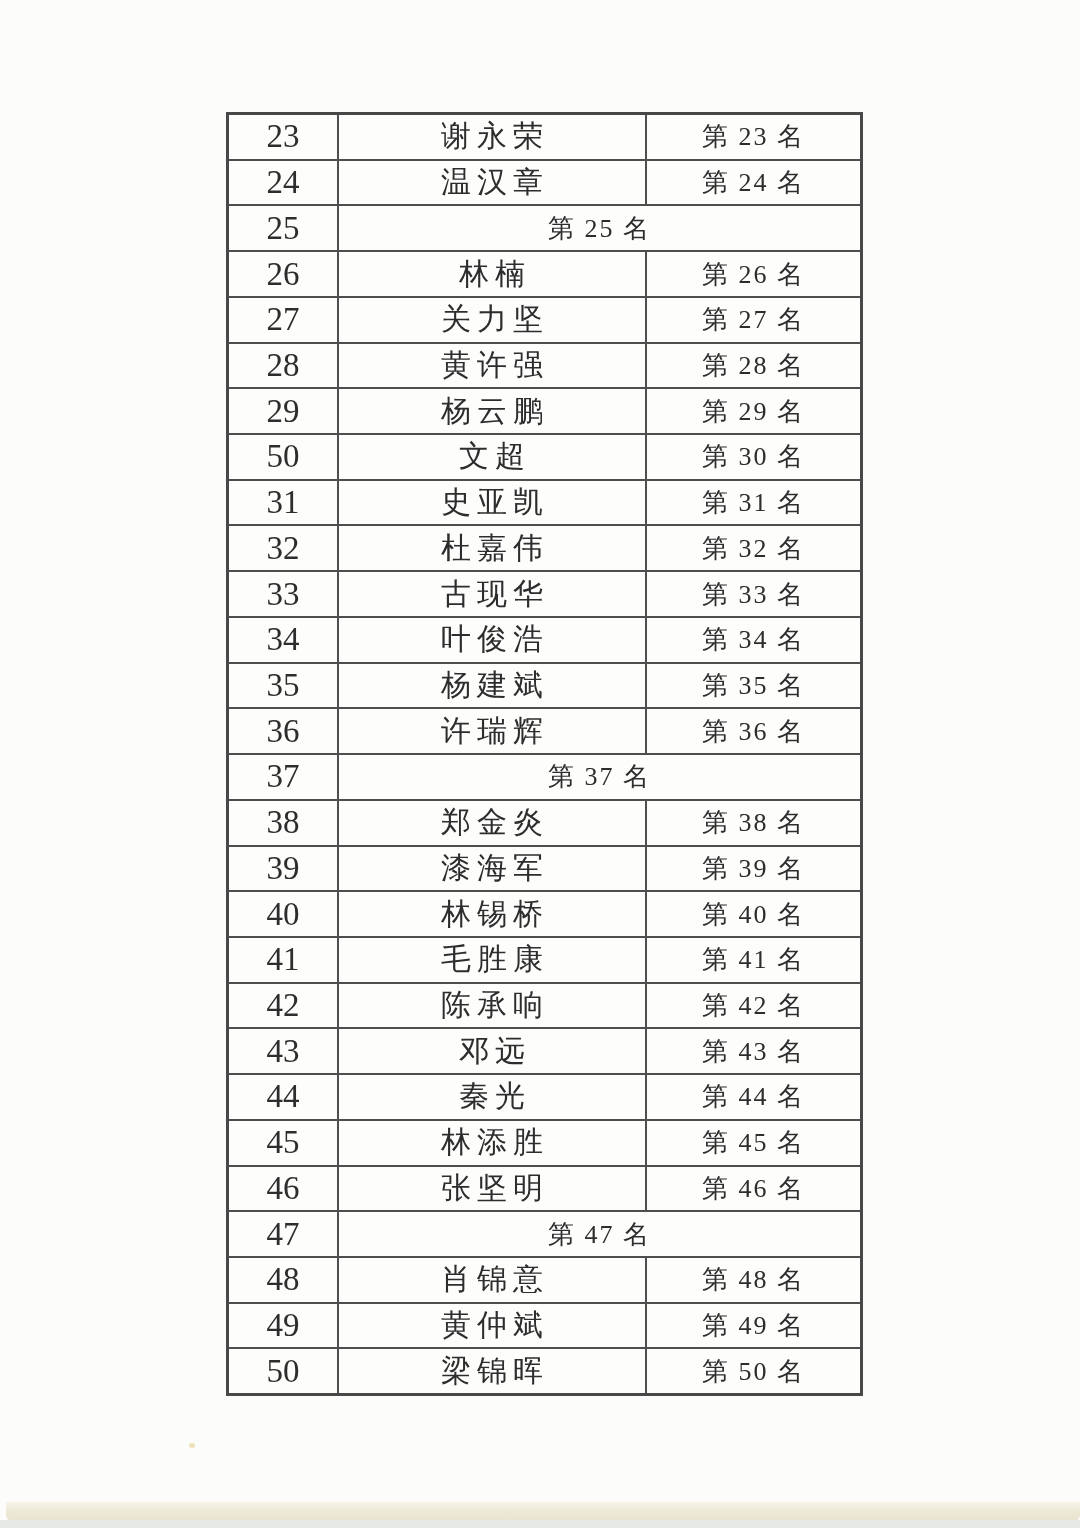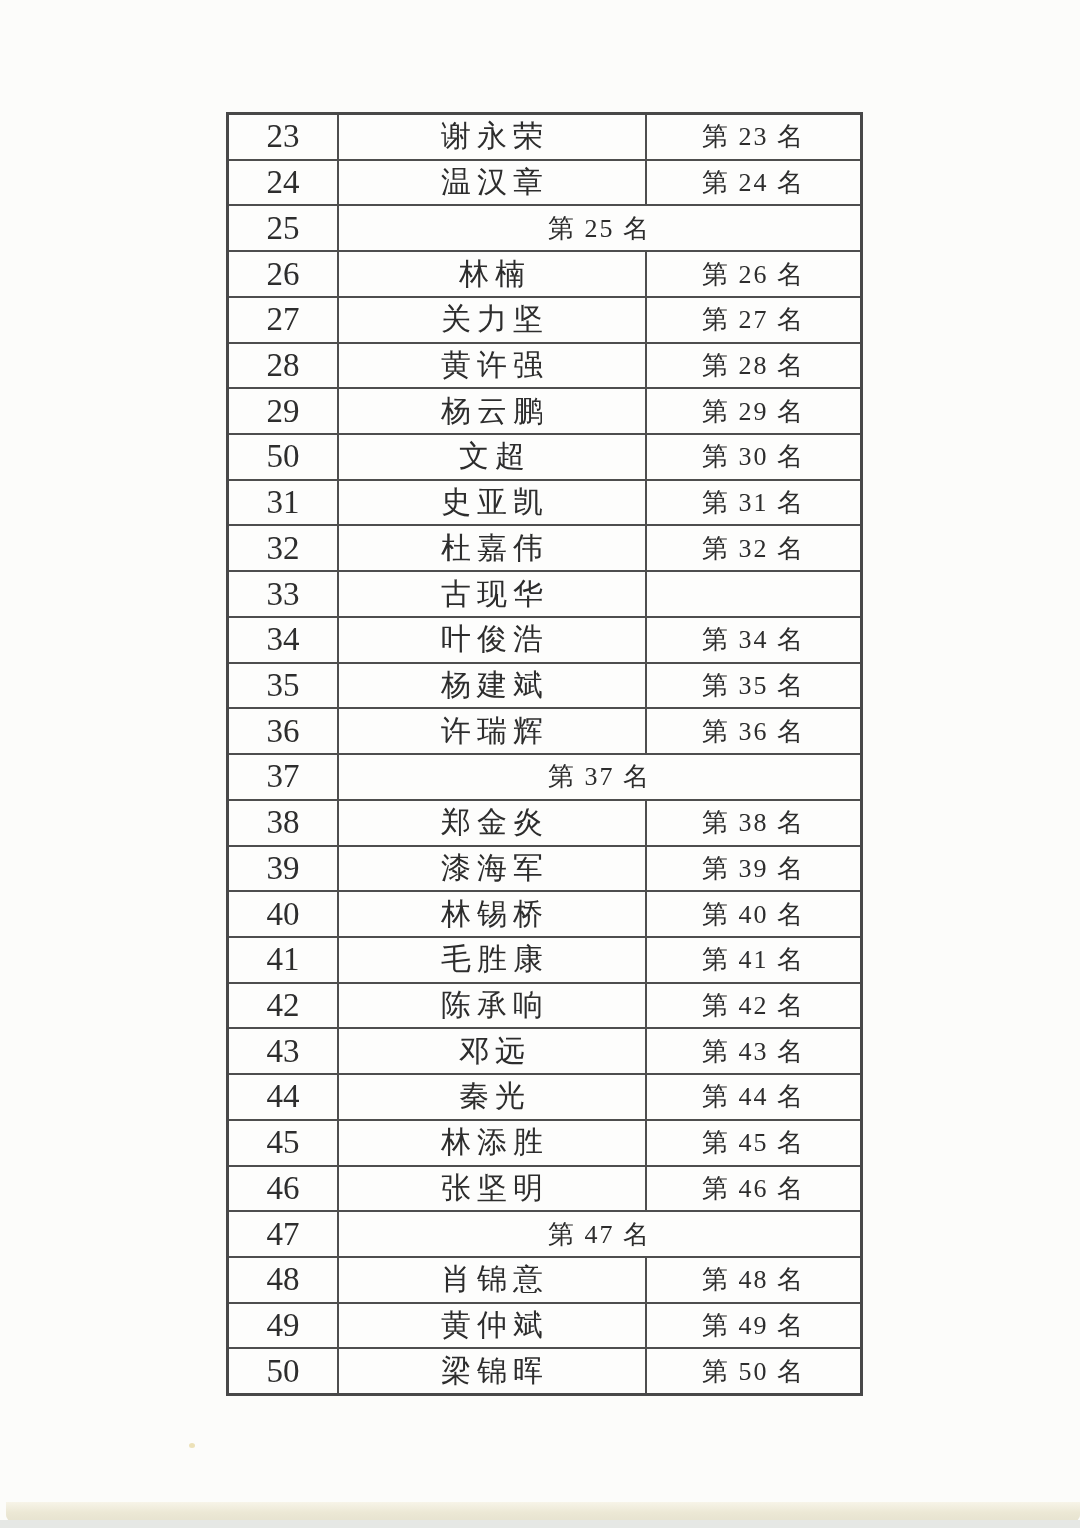--- a/index.html
+++ b/index.html
@@ -170,20 +170,21 @@
     <div class="td col-rank">第 31 名</div>
   </div>
       <div class="tr">
     <div class="td col-no">32</div>
     <div class="td col-name">杜嘉伟</div>
     <div class="td col-rank">第 32 名</div>
   </div>
       <div class="tr">
     <div class="td col-no">33</div>
     <div class="td col-name">古现华</div>
+    <div class="td col-rank">第 33 名</div>
   </div>
       <div class="tr">
     <div class="td col-no">34</div>
     <div class="td col-name">叶俊浩</div>
     <div class="td col-rank">第 34 名</div>
   </div>
       <div class="tr">
     <div class="td col-no">35</div>
     <div class="td col-name">杨建斌</div>
     <div class="td col-rank">第 35 名</div>

